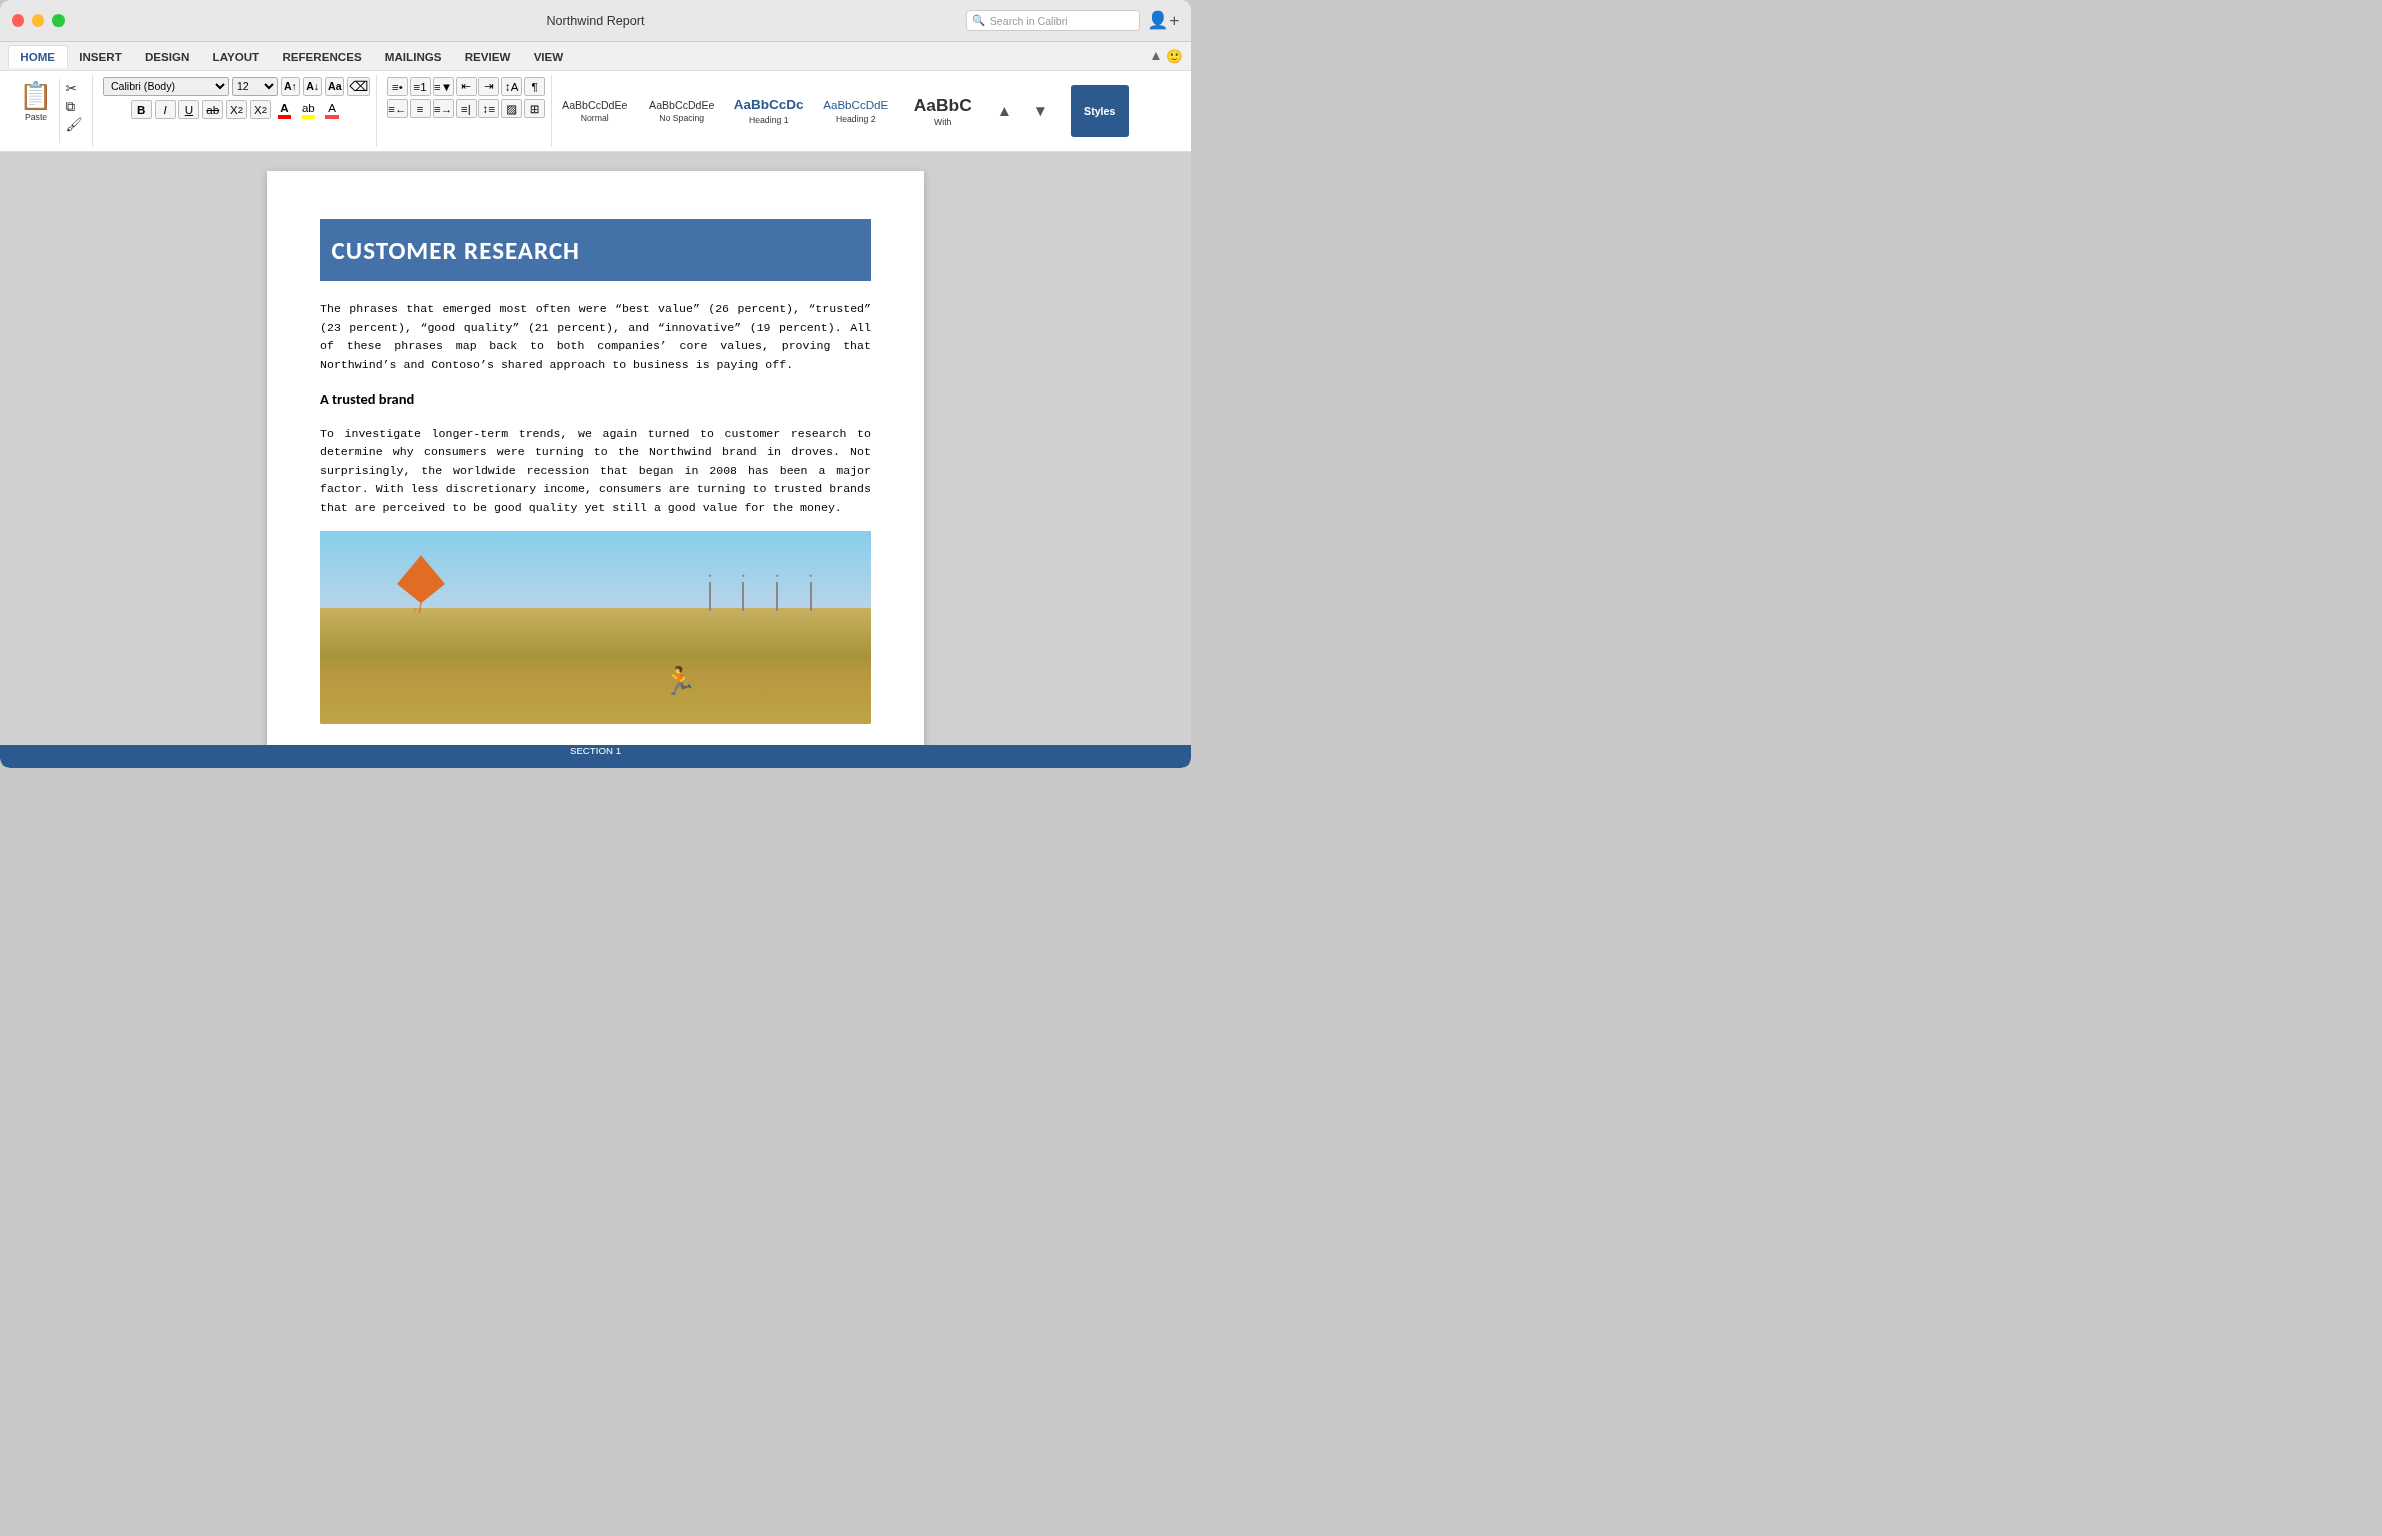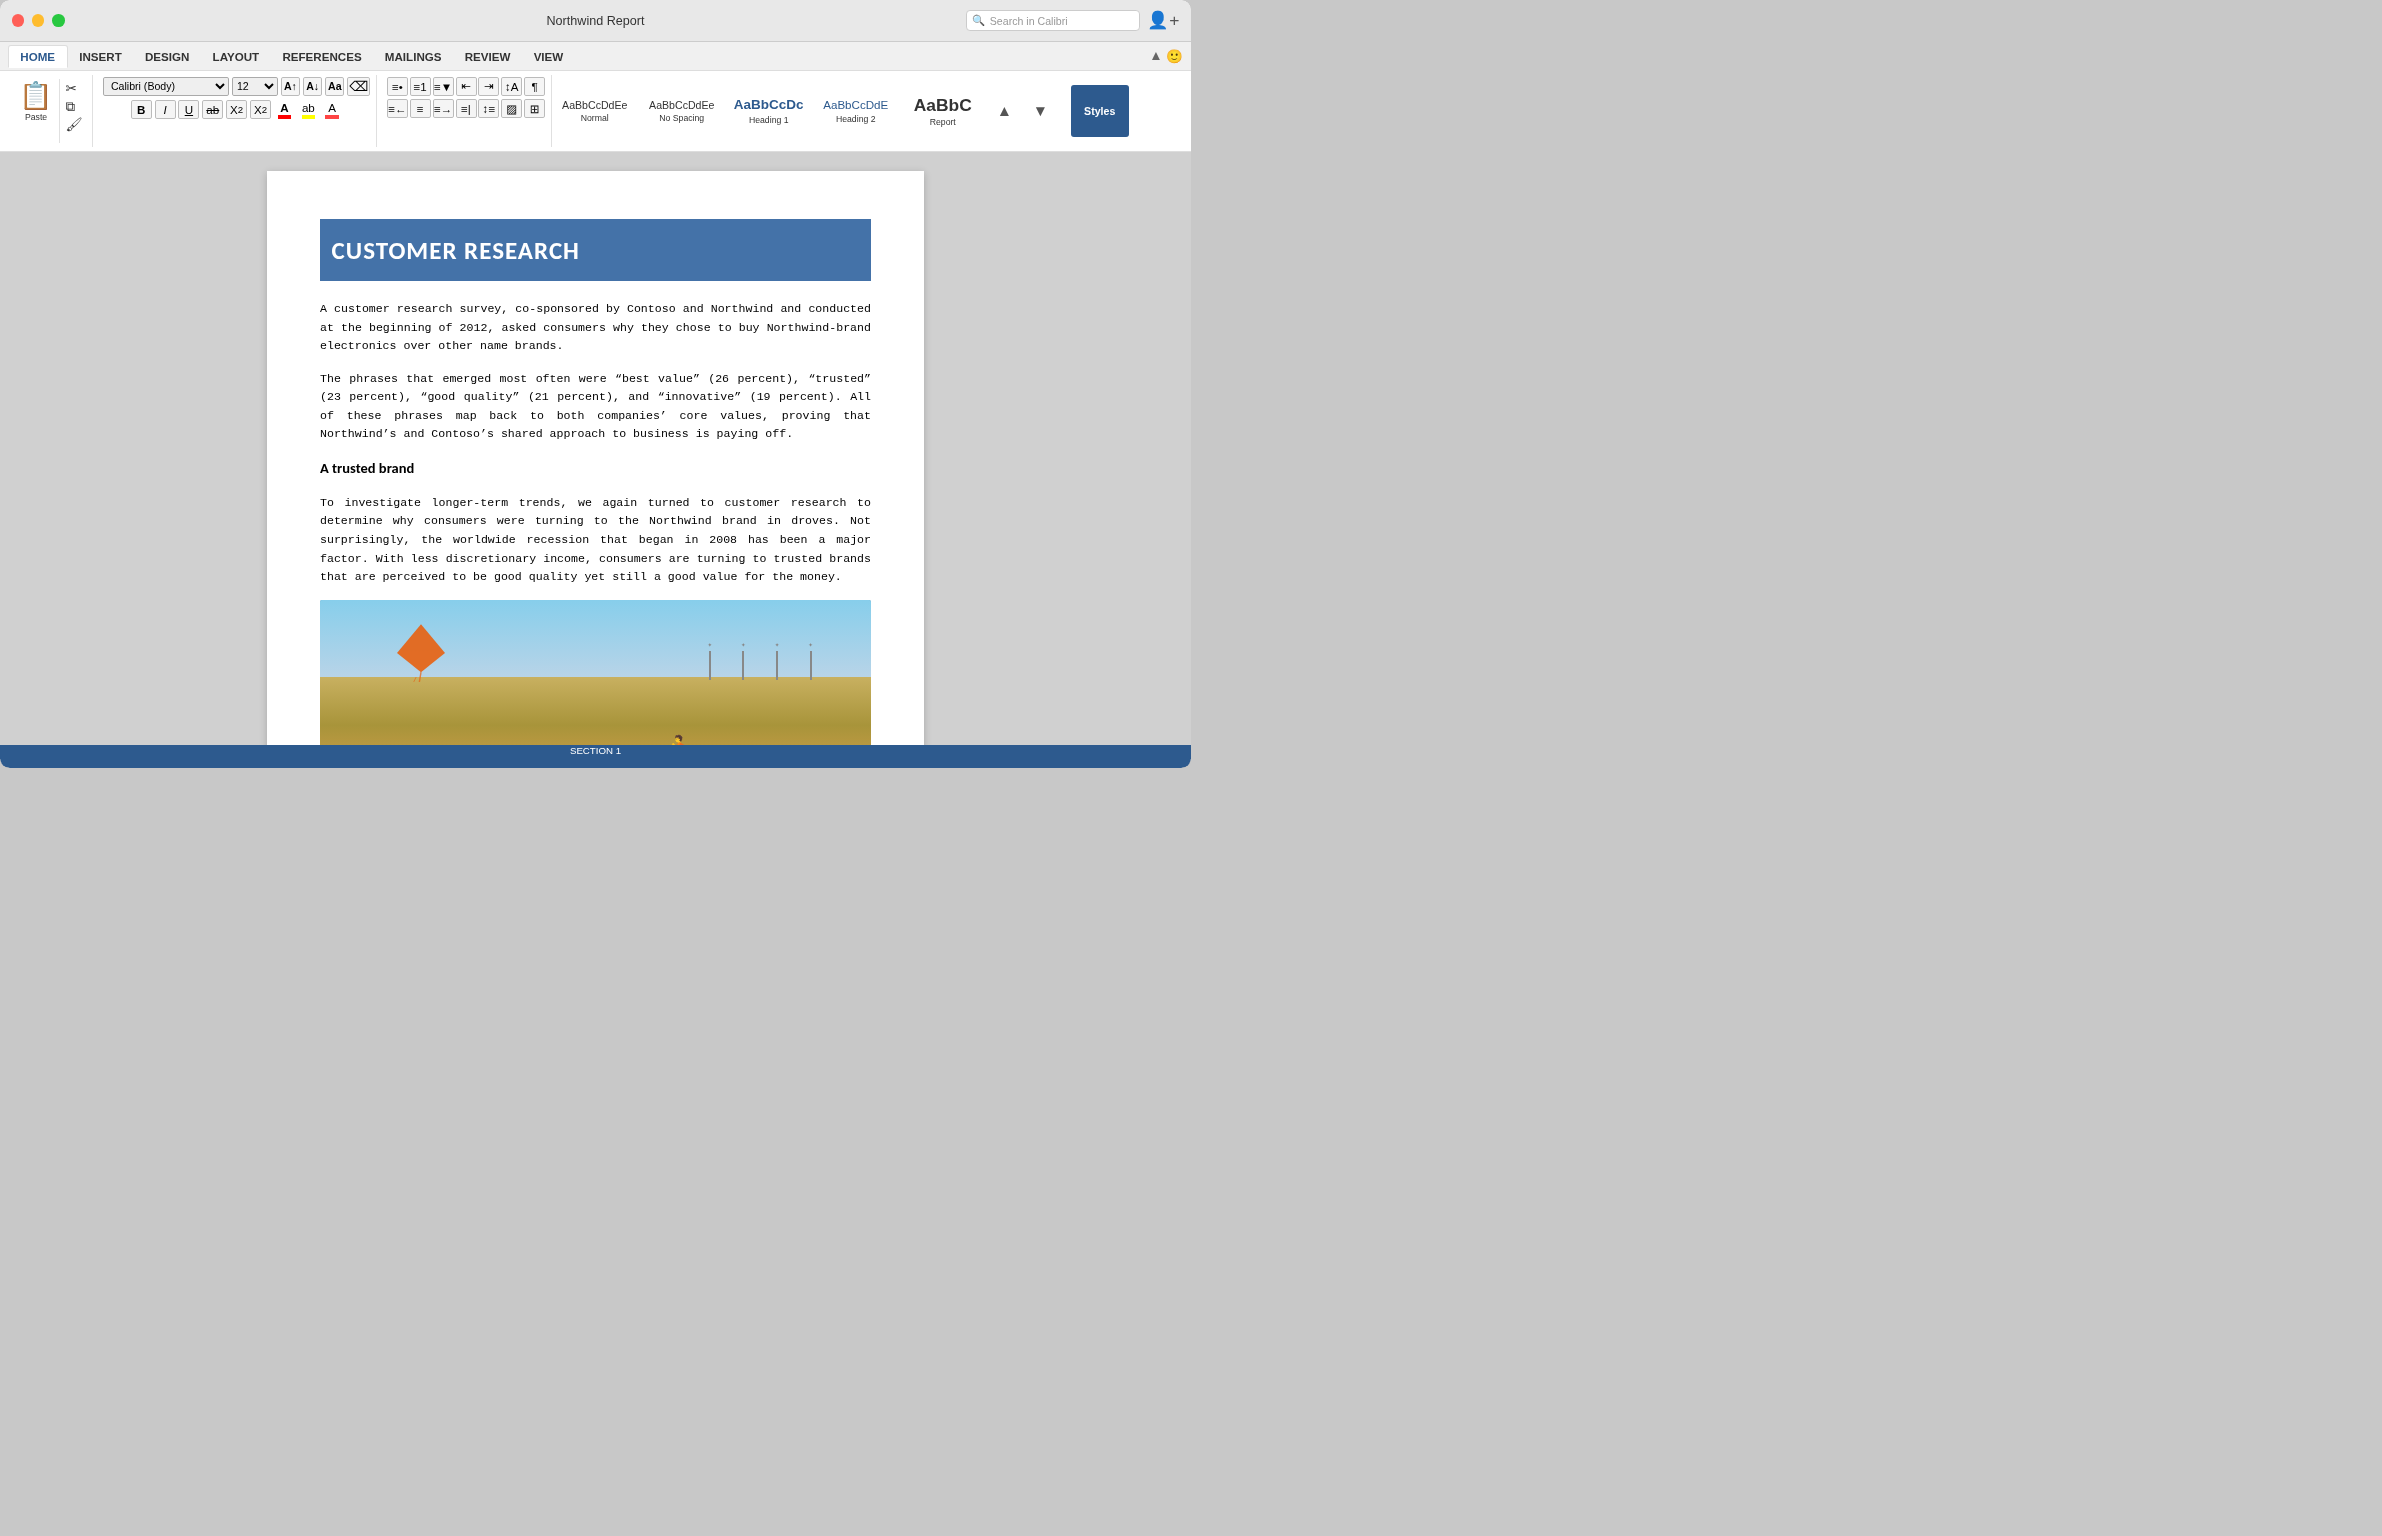--- a/index.html
+++ b/index.html
@@ -214,37 +214,36 @@
       <div class="style-card style-heading1">
         <span class="style-preview" style="font-size:13.5px;color:#2d5a8e;font-weight:bold;">AaBbCcDc</span>
         <span class="style-label">Heading 1</span>
       </div>
       <div class="style-card style-heading2">
         <span class="style-preview" style="font-size:11.6px;color:#2d5a8e;">AaBbCcDdE</span>
         <span class="style-label">Heading 2</span>
       </div>
       <div class="style-card style-title">
         <span class="style-preview" style="font-size:17.4px;font-weight:bold;">AaBbC</span>
-        <span class="style-label">Report</span>
+        <span class="style-label">With</span>
       </div>
       <span class="styles-arrow">▲</span>
       <span class="styles-arrow">▼</span>
       <button class="styles-btn">Styles</button>
     </div>
   </div>
 
   <div class="doc-area">
     <div class="page">
 
       <div class="doc-heading-bar">
         <h1>CUSTOMER RESEARCH</h1>
       </div>
 
       <div class="doc-body">
-        <p>A customer research survey, co-sponsored by Contoso and Northwind and conducted at the beginning of 2012, asked consumers why they chose to buy Northwind-brand electronics over other name brands.</p>
         <p>The phrases that emerged most often were “best value” (26 percent), “trusted” (23 percent), “good quality” (21 percent), and “innovative” (19 percent). All of these phrases map back to both companies’ core values, proving that Northwind’s and Contoso’s shared approach to business is paying off.</p>
 
         <div class="doc-subheading">A trusted brand</div>
 
         <p>To investigate longer-term trends, we again turned to customer research to determine why consumers were turning to the Northwind brand in droves. Not surprisingly, the worldwide recession that began in 2008 has been a major factor. With less discretionary income, consumers are turning to trusted brands that are perceived to be good quality yet still a good value for the money.</p>
 
         <div class="doc-image">
           <div class="kite-scene">
 
             <div class="wind-turbines">

